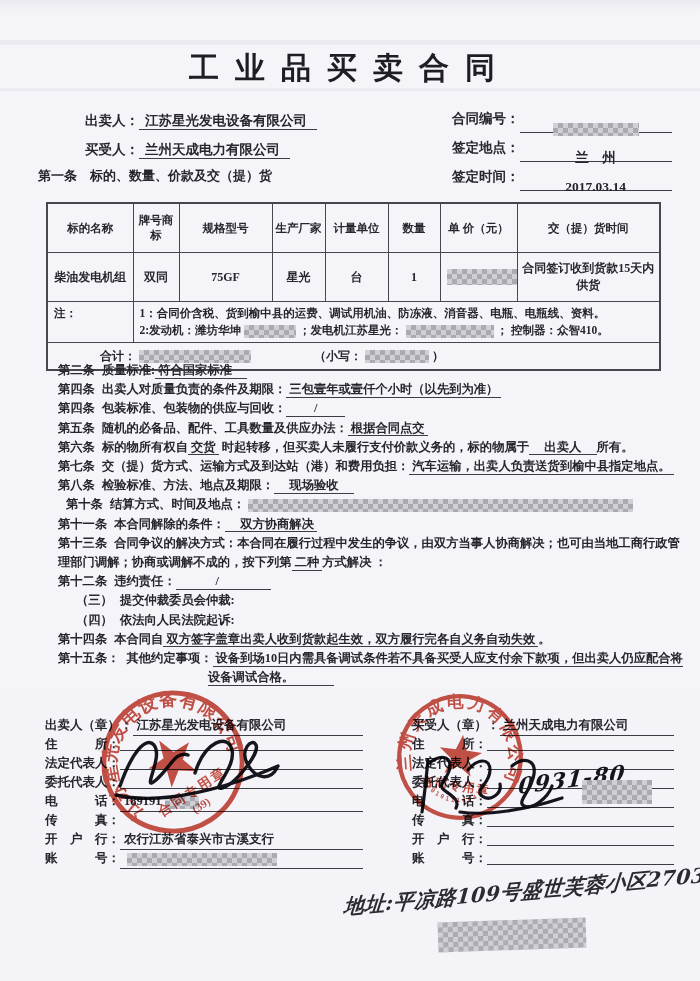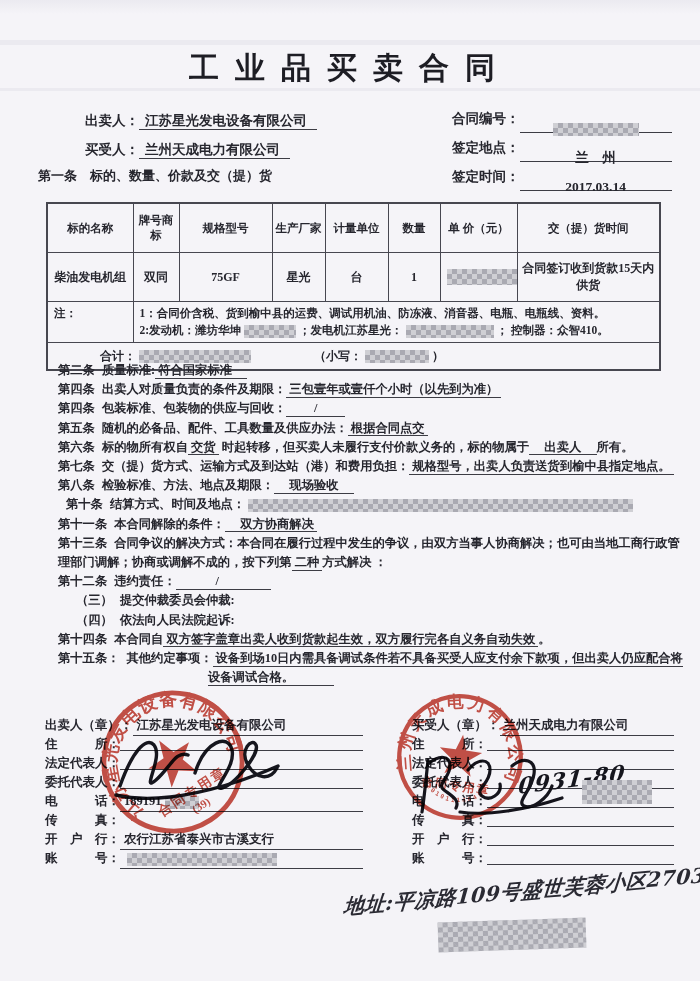--- a/index.html
+++ b/index.html
@@ -127,21 +127,21 @@
       </tr>
     </tbody>
   </table>
 
   <div class="clauses" id="clauses">
       <div class="clause"><span class="c-num">第二条</span><span class="seg">质量标准:</span><span class="fill">符合国家标准　</span></div>
       <div class="clause"><span class="c-num">第四条</span><span class="seg">出卖人对质量负责的条件及期限：</span><span class="fill">三包壹年或壹仟个小时（以先到为准）</span></div>
       <div class="clause"><span class="c-num">第四条</span><span class="seg">包装标准、包装物的供应与回收：</span><span class="fill">　　/　　</span></div>
       <div class="clause"><span class="c-num">第五条</span><span class="seg">随机的必备品、配件、工具数量及供应办法：</span><span class="fill">根据合同点交</span></div>
       <div class="clause"><span class="c-num">第六条</span><span class="seg">标的物所有权自</span><span class="fill">交货</span><span class="seg"> 时起转移，但买卖人未履行支付价款义务的，标的物属于</span><span class="fill">　出卖人　</span><span class="seg">所有。</span></div>
-      <div class="clause"><span class="c-num">第七条</span><span class="seg">交（提）货方式、运输方式及到达站（港）和费用负担：</span><span class="fill">规格型号，出卖人负责送货到榆中县指定地点。</span></div>
+      <div class="clause"><span class="c-num">第七条</span><span class="seg">交（提）货方式、运输方式及到达站（港）和费用负担：</span><span class="fill">汽车运输，出卖人负责送货到榆中县指定地点。</span></div>
       <div class="clause"><span class="c-num">第八条</span><span class="seg">检验标准、方法、地点及期限：</span><span class="fill">　现场验收　</span></div>
       <div class="clause" style="padding-left: 8px;"><span class="c-num">第十条</span><span class="seg">结算方式、时间及地点：</span><span class="px rpx" style="width: 385px;"></span></div>
       <div class="clause"><span class="c-num">第十一条</span><span class="seg">本合同解除的条件：</span><span class="fill">　双方协商解决</span></div>
       <div class="clause"><span class="c-num">第十三条</span><span class="seg">合同争议的解决方式：本合同在履行过程中发生的争议，由双方当事人协商解决；也可由当地工商行政管理部门调解；协商或调解不成的，按下列第</span><span class="fill">二种</span><span class="seg">方式解决 ：</span></div>
       <div class="clause"><span class="c-num">第十二条</span><span class="seg">违约责任：</span><span class="fill">　　　/　　　　</span></div>
       <div class="clause" style="padding-left: 18px;"><span class="c-num">（三）</span><span class="seg">提交仲裁委员会仲裁:</span></div>
       <div class="clause" style="padding-left: 18px;"><span class="c-num">（四）</span><span class="seg">依法向人民法院起诉:</span></div>
       <div class="clause"><span class="c-num">第十四条</span><span class="seg">本合同自</span><span class="fill">双方签字盖章出卖人收到货款起生效，双方履行完各自义务自动失效</span><span class="seg">。</span></div>
       <div class="clause" style="padding-left: 150px; text-indent: -150px;"><span class="c-num">第十五条：</span><span class="seg">其他约定事项：</span><span class="fill">设备到场10日内需具备调试条件若不具备买受人应支付余下款项，但出卖人仍应配合将设备调试合格。　　　</span></div>
     </div>

